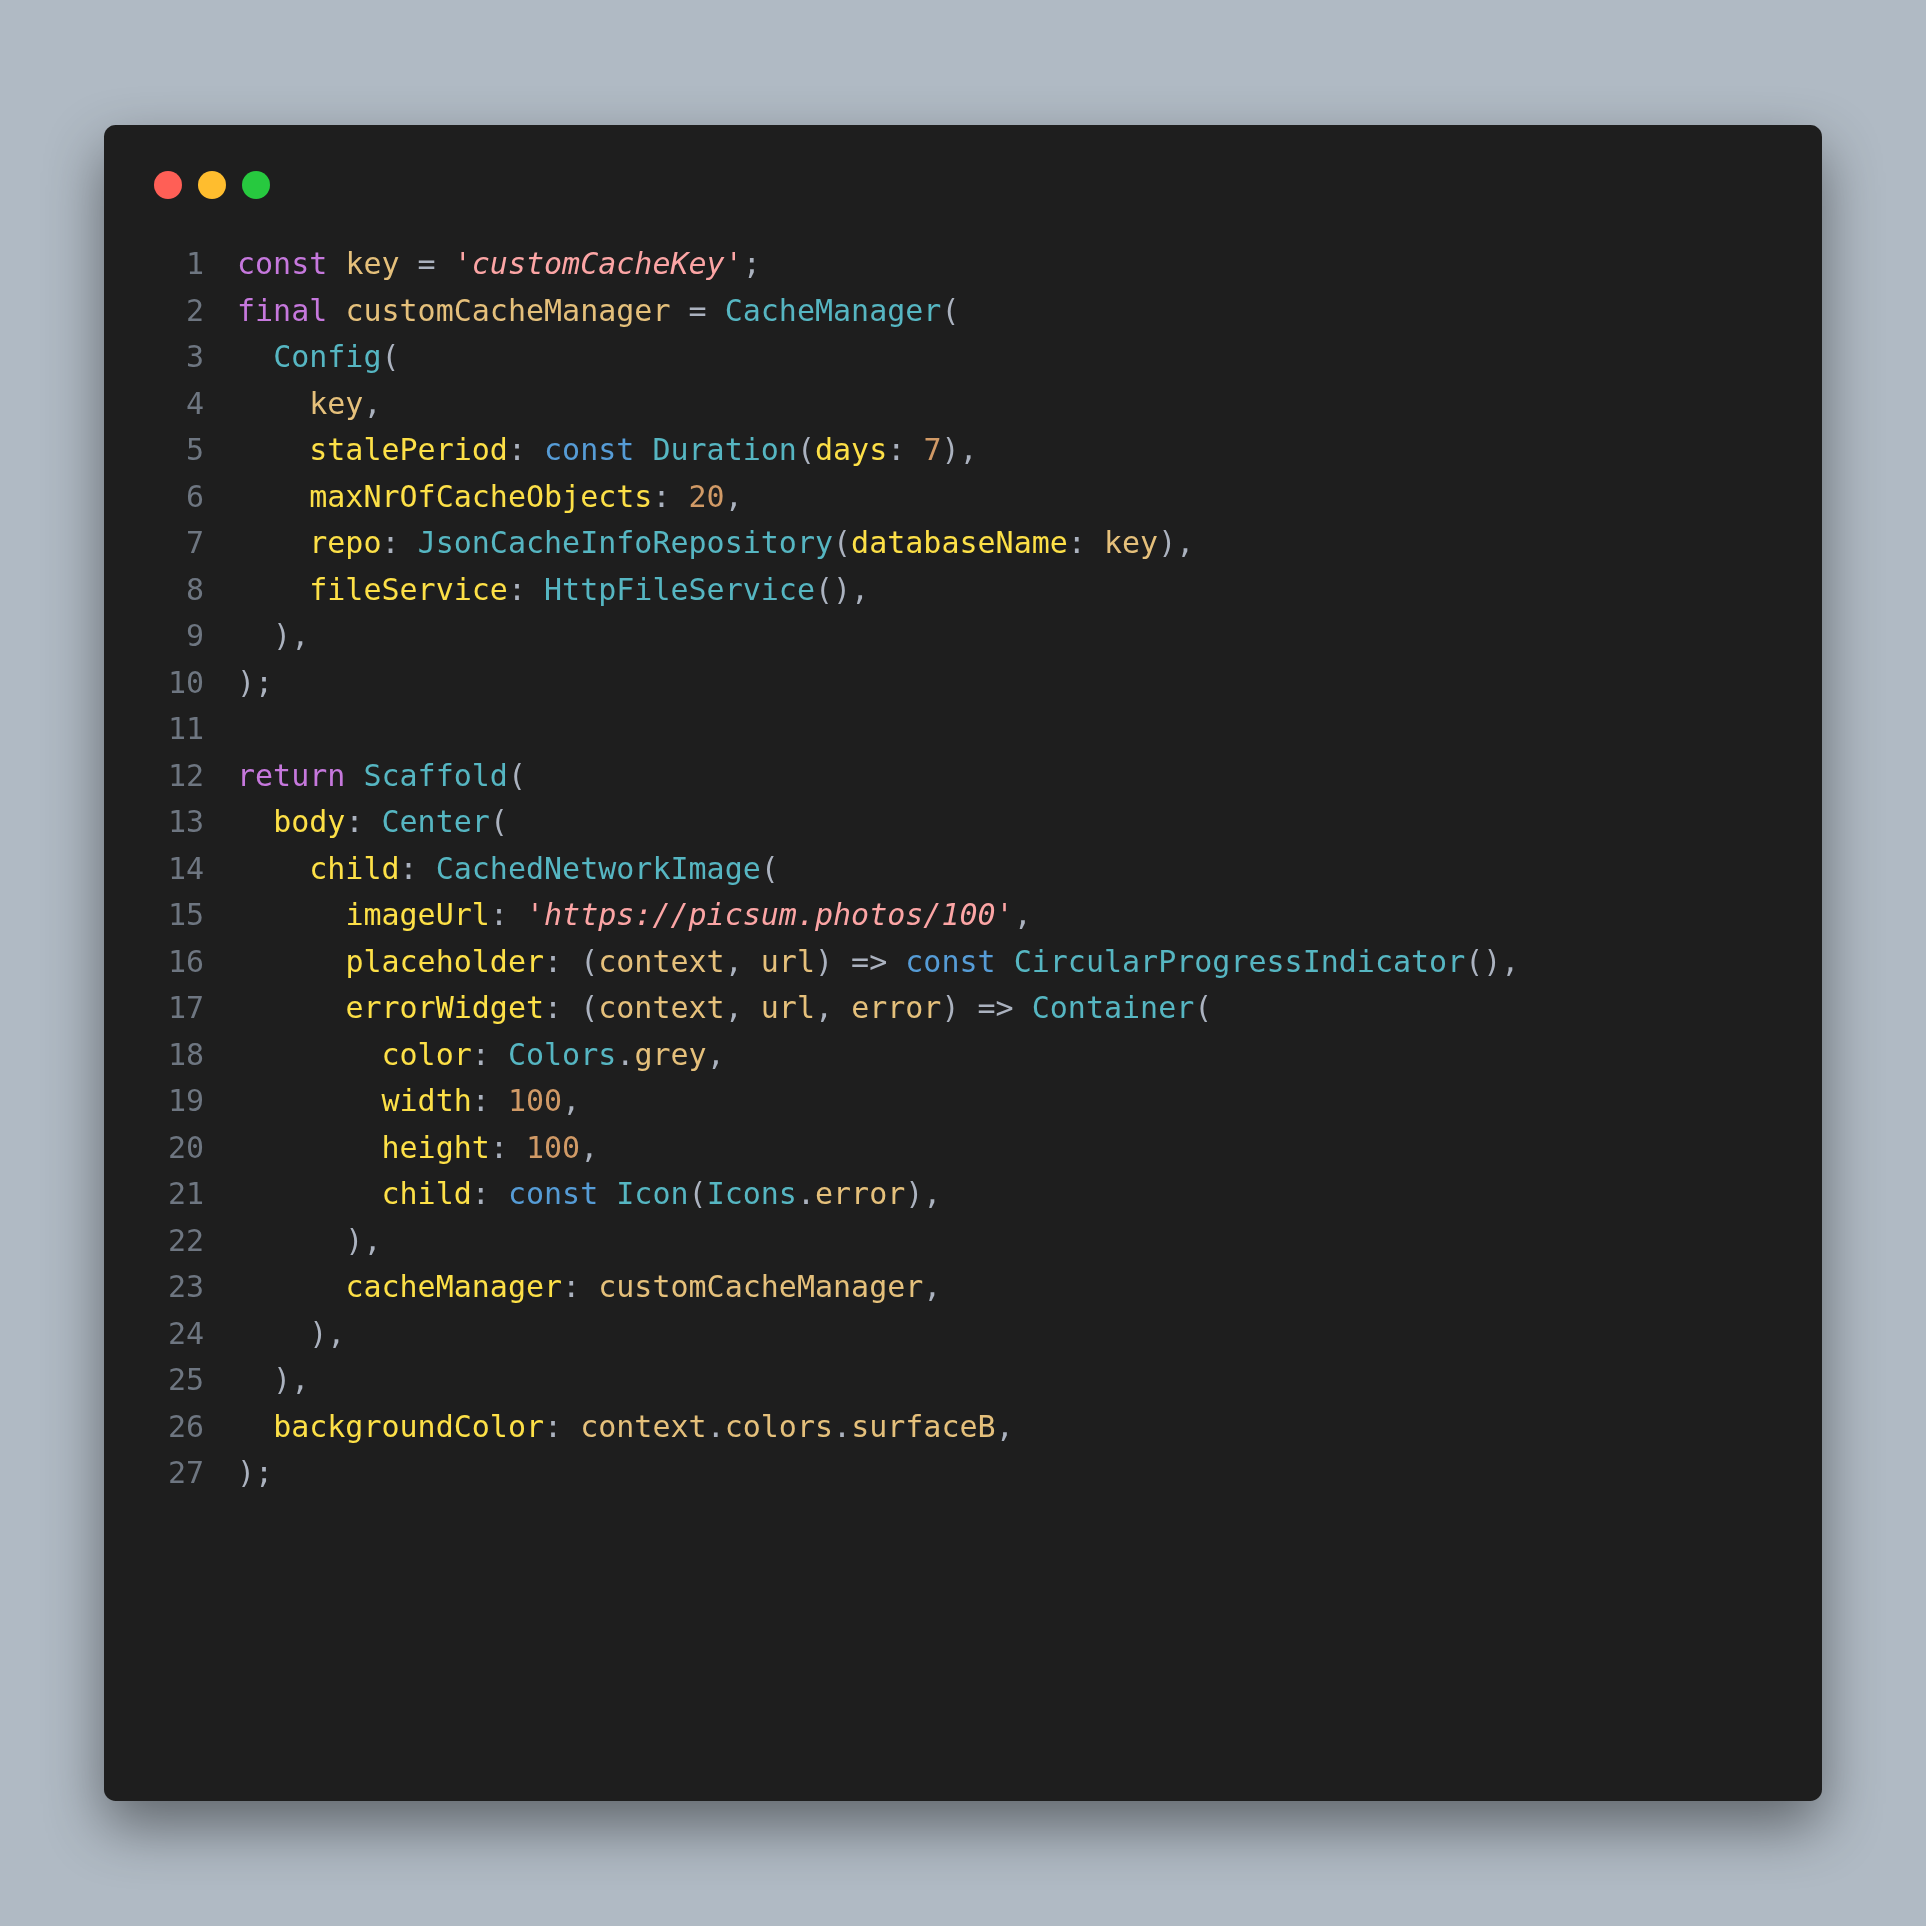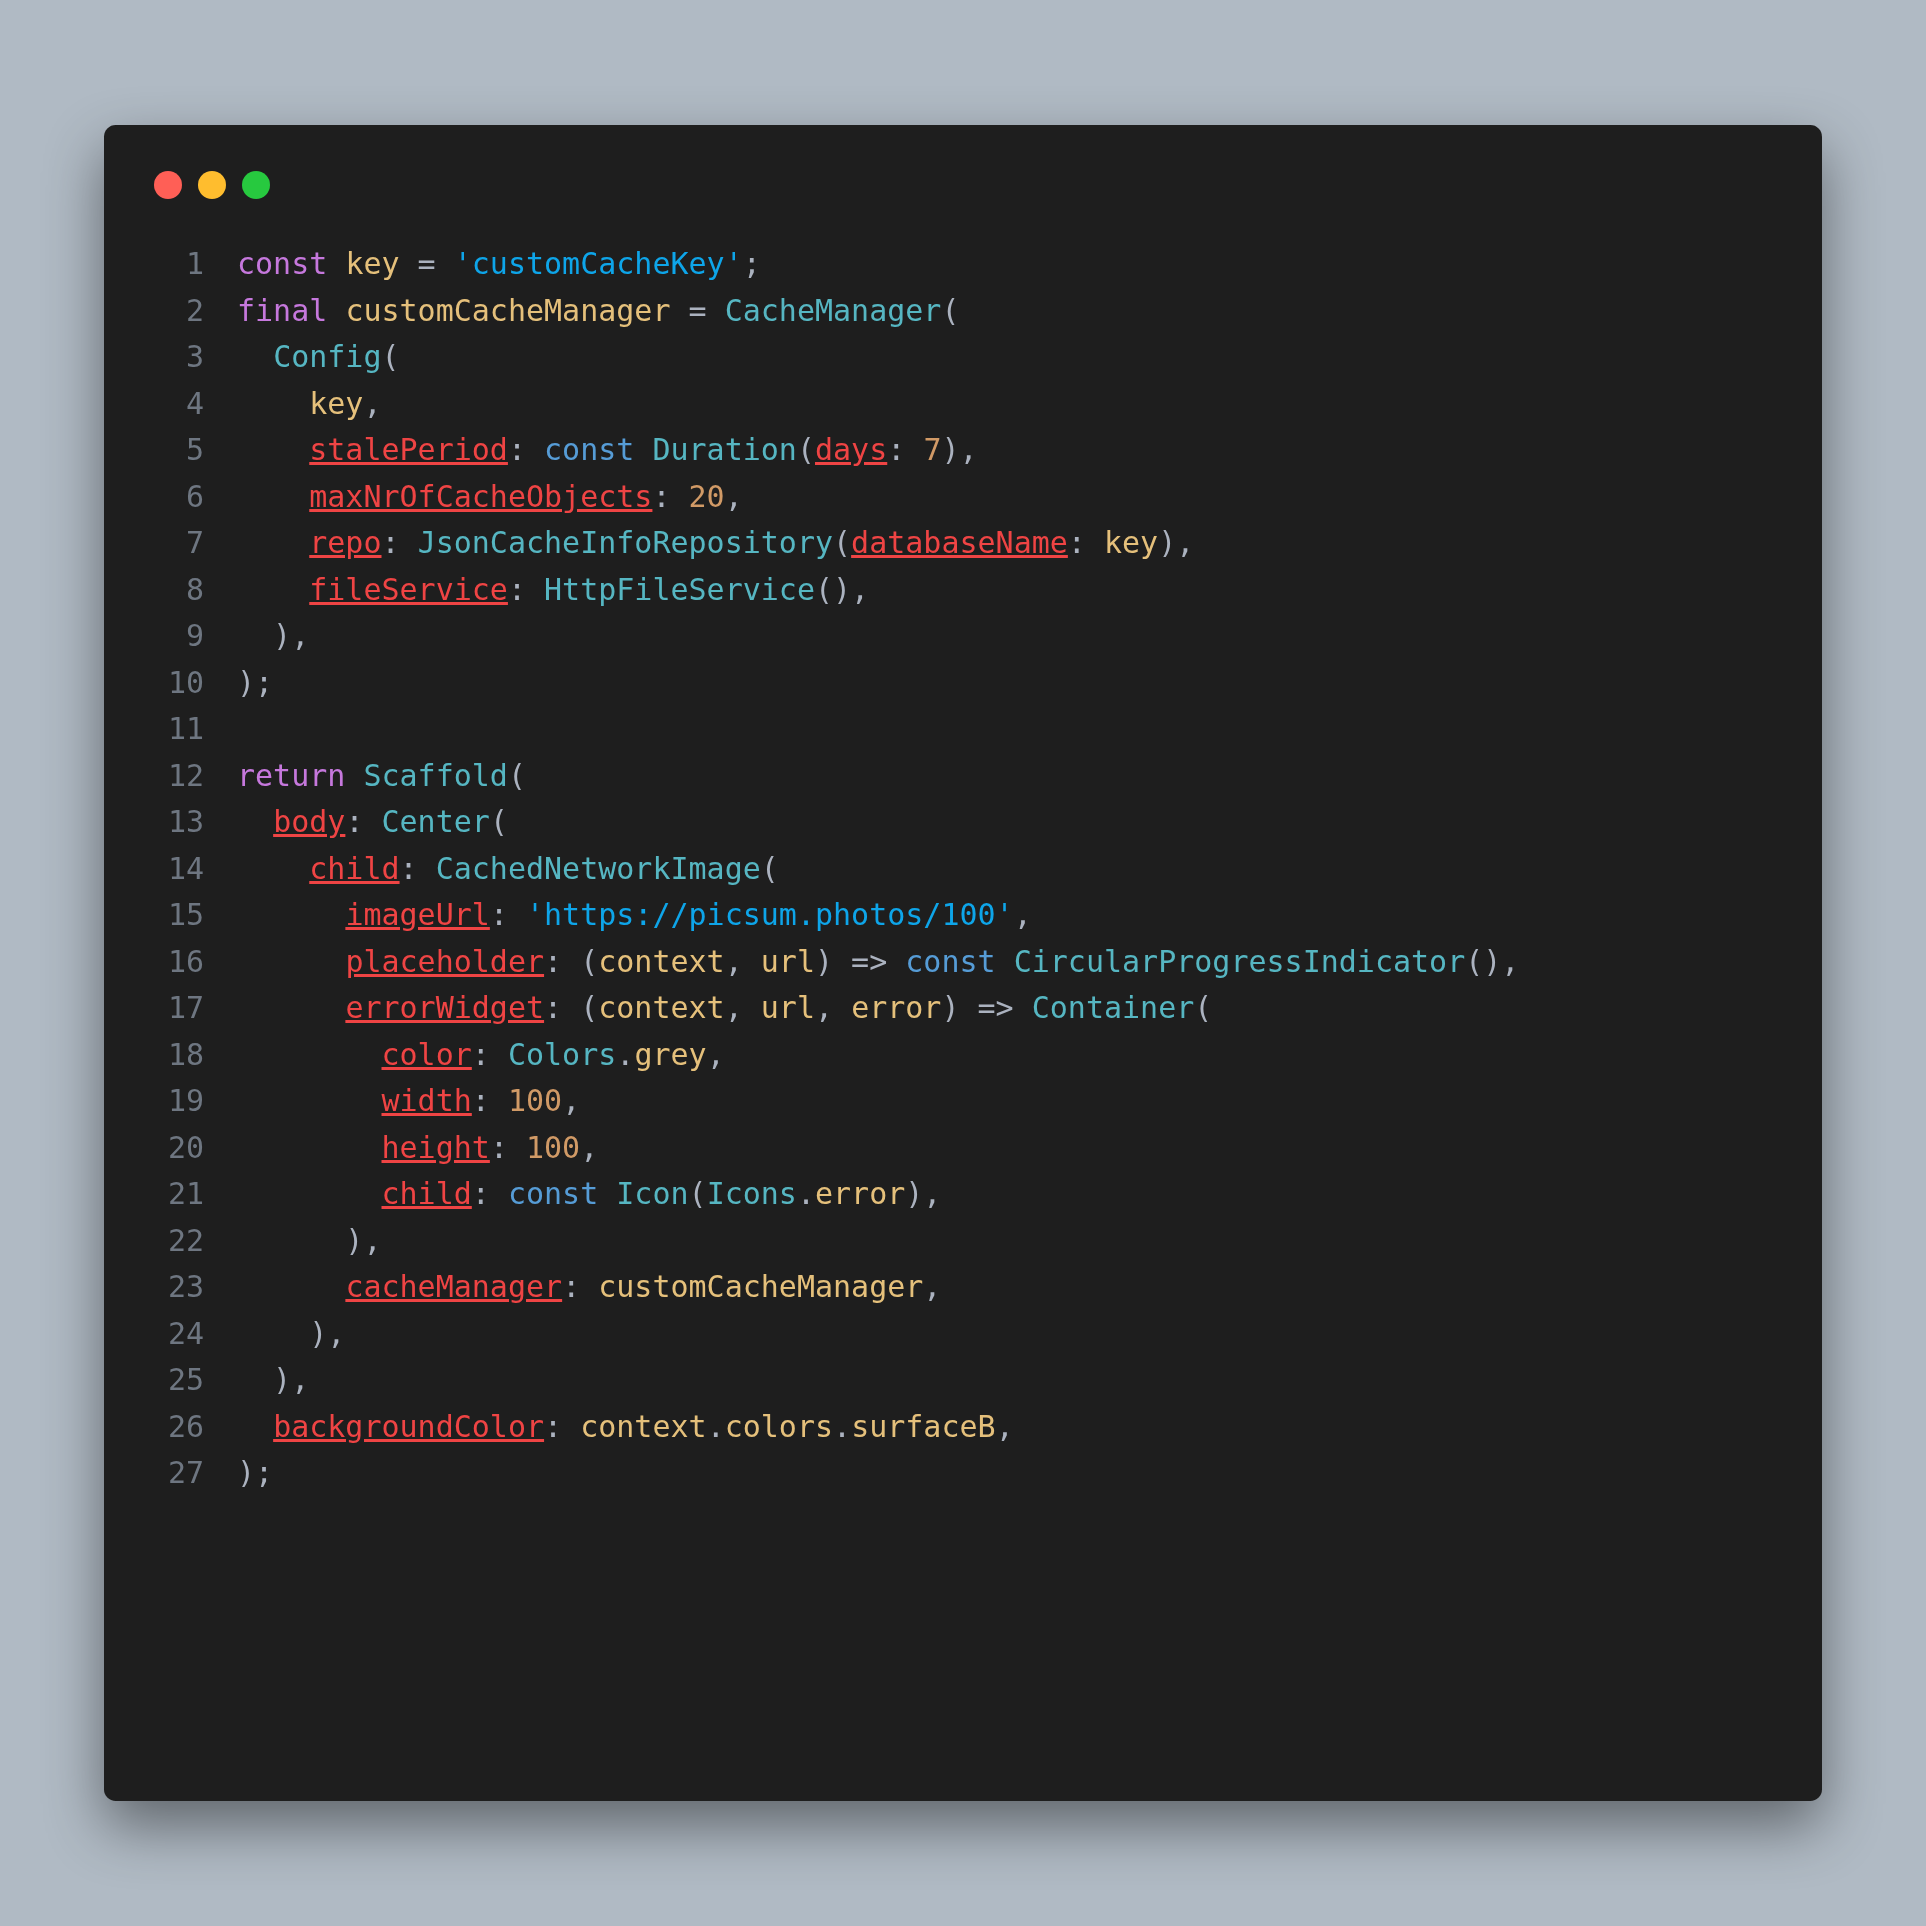--- a/index.html
+++ b/index.html
@@ -43,23 +43,23 @@
     text-align: right;
     margin-right: 33px;
     user-select: none;
     flex-shrink: 0;
   }
   .content { color: #abb2bf; }
   .kw { color: #c678dd; }    
   .kw2 { color: #569cd6; }   
   .ident { color: #e5c07b; text-align: right; } 
   .cls { color: #56b6c2; }   
-  .str { color: #0ea5e9; }   
+  .str { color: #fca5a5; font-style: italic; }   
   .num { color: #d19a66; }   
-  .param { color: #ef4444; text-decoration: underline; }
+  .param { color: #fde047; }
   .op { color: #abb2bf; }
 </style>
 </head>
 <body>
 
 <div class="window">
   <div class="traffic-lights">
     <div class="dot dot-red"></div>
     <div class="dot dot-yellow"></div>
     <div class="dot dot-green"></div>

